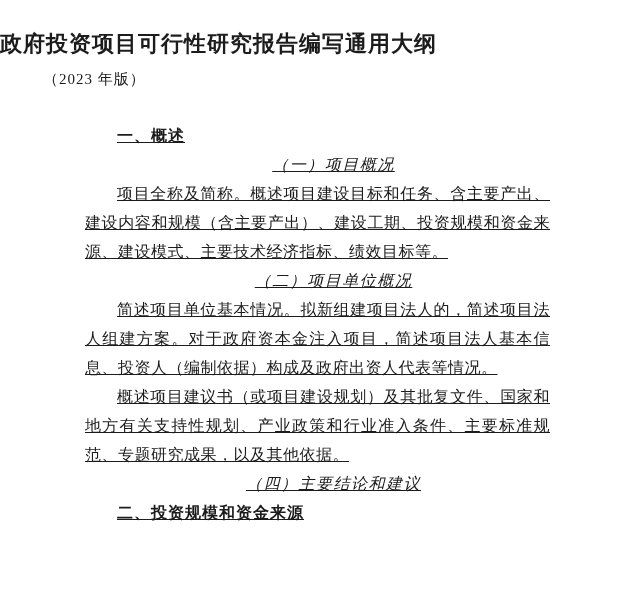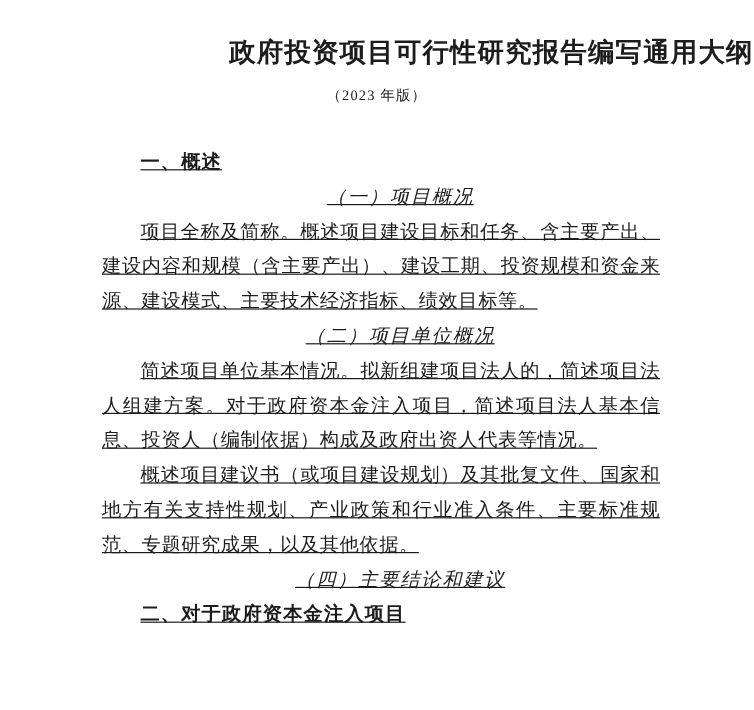--- a/index.html
+++ b/index.html
@@ -15,34 +15,33 @@
     color: #1c1c1c;
   }
   .page {
     width: 628px;
     height: 592px;
     box-sizing: border-box;
     background: #ffffff;
   }
   .doc-title {
     margin-top: 31px;
-    text-align: right;
+    text-align: left;
     font-size: 22px;
     line-height: 26px;
     font-weight: bold;
     letter-spacing: 1px;
     font-family: "Liberation Serif", "DejaVu Serif", serif;
-    padding-left: 20px;
   }
   .doc-subtitle {
     margin-top: 11px;
-    text-align: center;
-    font-size: 12px;
+    font-size: 15px;
     line-height: 22px;
     letter-spacing: 1px;
+    margin-left: 43px;
   }
   .content {
     margin: 31px 78px 0 85px;
     font-size: 16px;
     line-height: 29px;
     text-align: justify;
     letter-spacing: 0.5px;
   }
   .content > div {
     margin: 0;
@@ -74,15 +73,15 @@
   <div class="doc-subtitle">（2023 年版）</div>
 
   <div class="content">
     <div class="h1">一、概述</div>
     <div class="h2">（一）项目概况</div>
     <div class="p">项目全称及简称。概述项目建设目标和任务、含主要产出、建设内容和规模（含主要产出）、建设工期、投资规模和资金来源、建设模式、主要技术经济指标、绩效目标等。</div>
     <div class="h2">（二）项目单位概况</div>
     <div class="p">简述项目单位基本情况。拟新组建项目法人的，简述项目法人组建方案。对于政府资本金注入项目，简述项目法人基本信息、投资人（编制依据）构成及政府出资人代表等情况。</div>
     <div class="p">概述项目建议书（或项目建设规划）及其批复文件、国家和地方有关支持性规划、产业政策和行业准入条件、主要标准规范、专题研究成果，以及其他依据。</div>
     <div class="h2">（四）主要结论和建议</div>
-    <div class="h1">二、对于政府资本金注入项目</div>
+    <div class="h1">二、投资规模和资金来源</div>
   </div>
 </div>
 
 </body></html>

